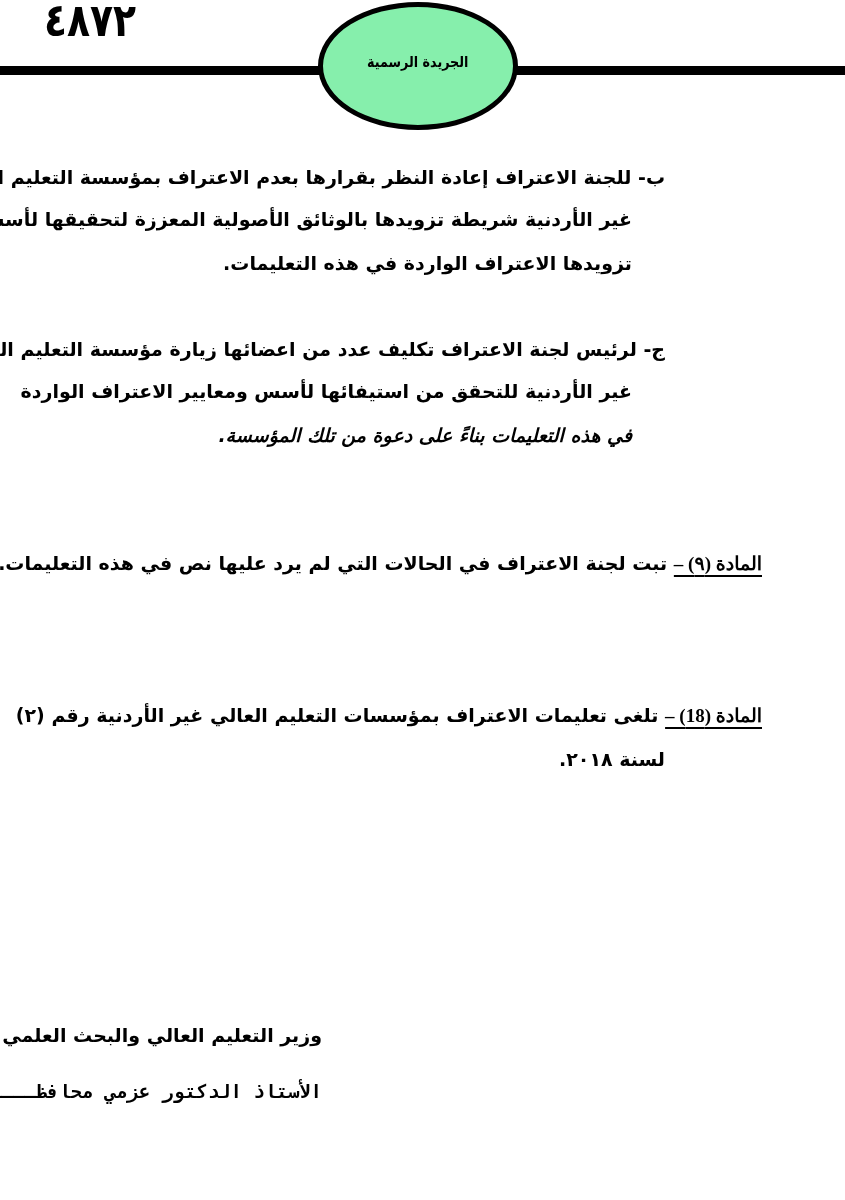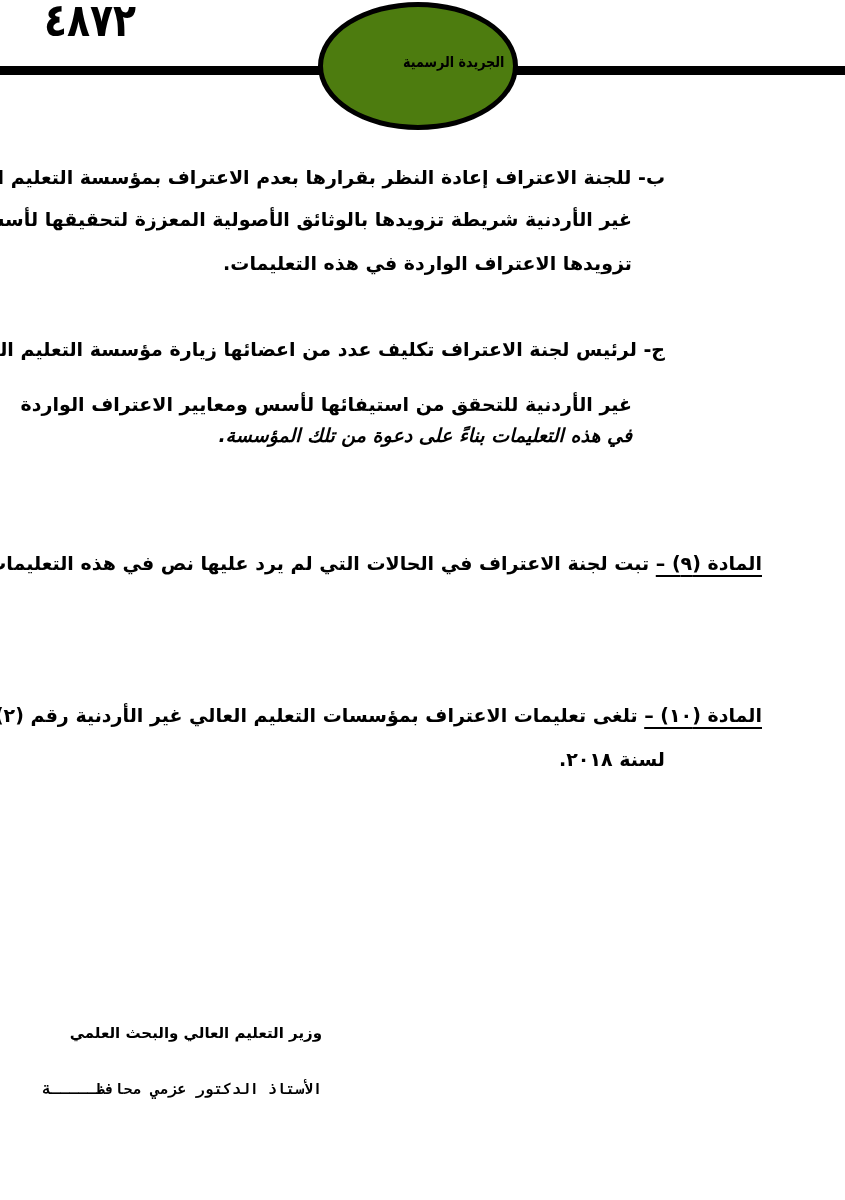--- a/index.html
+++ b/index.html
@@ -37,24 +37,24 @@
       background: #000000;
     }
     .header-ellipse {
       position: absolute;
       left: 318px;
       top: 2px;
       width: 190px;
       height: 118px;
       border: 5px solid #000000;
       border-radius: 50%;
-      background: #4d7c0f;
+      background: #86efac;
       display: flex;
       align-items: center;
-      justify-content: flex-start;
+      justify-content: center;
     }
     .header-title {
       font-size: 15px;
       font-weight: bold;
       transform: scaleX(0.85);
       margin-top: -8px;
     }
     .para {
       position: absolute;
       font-weight: bold;
@@ -64,25 +64,26 @@
     }
     .line {
       position: absolute;
       white-space: nowrap;
       transform-origin: right center;
     }
     .u {
       text-decoration: underline;
       text-decoration-thickness: 2px;
       text-underline-offset: 5px;
+      font-family: Liberation Serif, serif;
     }
     .sig {
       position: absolute;
       font-weight: bold;
-      font-size: 15px;
+      font-size: 19px;
       white-space: nowrap;
       transform-origin: right center;
     }
   </style>
 </head>
 <body>
 
 <div class="page-number">٤٨٧٢</div>
 <div class="header-rule"></div>
 <div class="header-ellipse">
@@ -90,33 +91,33 @@
 </div>
 
 <div class="para">
   <div class="line" style="right:180px; top:166px; width:610px; text-align:justify;">ب- للجنة الاعتراف إعادة النظر بقرارها بعدم الاعتراف بمؤسسة التعليم العالي</div>
   <div class="line" style="right:213px; top:208px;">غير الأردنية شريطة تزويدها بالوثائق الأصولية المعززة لتحقيقها لأسس</div>
   <div class="line" style="right:213px; top:252px;">تزويدها الاعتراف الواردة في هذه التعليمات.</div>
 </div>
 
 <div class="para">
   <div class="line" style="right:180px; top:338px;">ج- لرئيس لجنة الاعتراف تكليف عدد من اعضائها زيارة مؤسسة التعليم العالي</div>
-  <div class="line" style="right:213px; top:380px;margin-top:13px;">غير الأردنية للتحقق من استيفائها لأسس ومعايير الاعتراف الواردة</div>
+  <div class="line" style="right:213px; top:380px;">غير الأردنية للتحقق من استيفائها لأسس ومعايير الاعتراف الواردة</div>
   <div class="line" style="right:213px; top:424px;font-style:italic;">في هذه التعليمات بناءً على دعوة من تلك المؤسسة.</div>
 </div>
 
 <div class="para">
   <div class="line" style="right:83px; top:552px;">
     <span class="u">المادة (٩) –</span>
     <span>تبت لجنة الاعتراف في الحالات التي لم يرد عليها نص في هذه التعليمات.</span>
   </div>
 </div>
 
 <div class="para">
   <div class="line" style="right:83px; top:704px;">
-    <span class="u">المادة (١٠) –</span>
+    <span class="u">المادة (18) –</span>
     <span>تلغى تعليمات الاعتراف بمؤسسات التعليم العالي غير الأردنية رقم (٢)</span>
   </div>
   <div class="line" style="right:180px; top:748px;text-align:center;">لسنة ٢٠١٨.</div>
 </div>
 
 <div class="sig" style="right:523px; top:1024px;">وزير التعليم العالي والبحث العلمي</div>
 <div class="sig" style="right:523px; top:1080px;font-family:Liberation Mono, monospace;">الأستاذ الدكتور عزمي محافظـــــة</div>
 
 </body></html>

